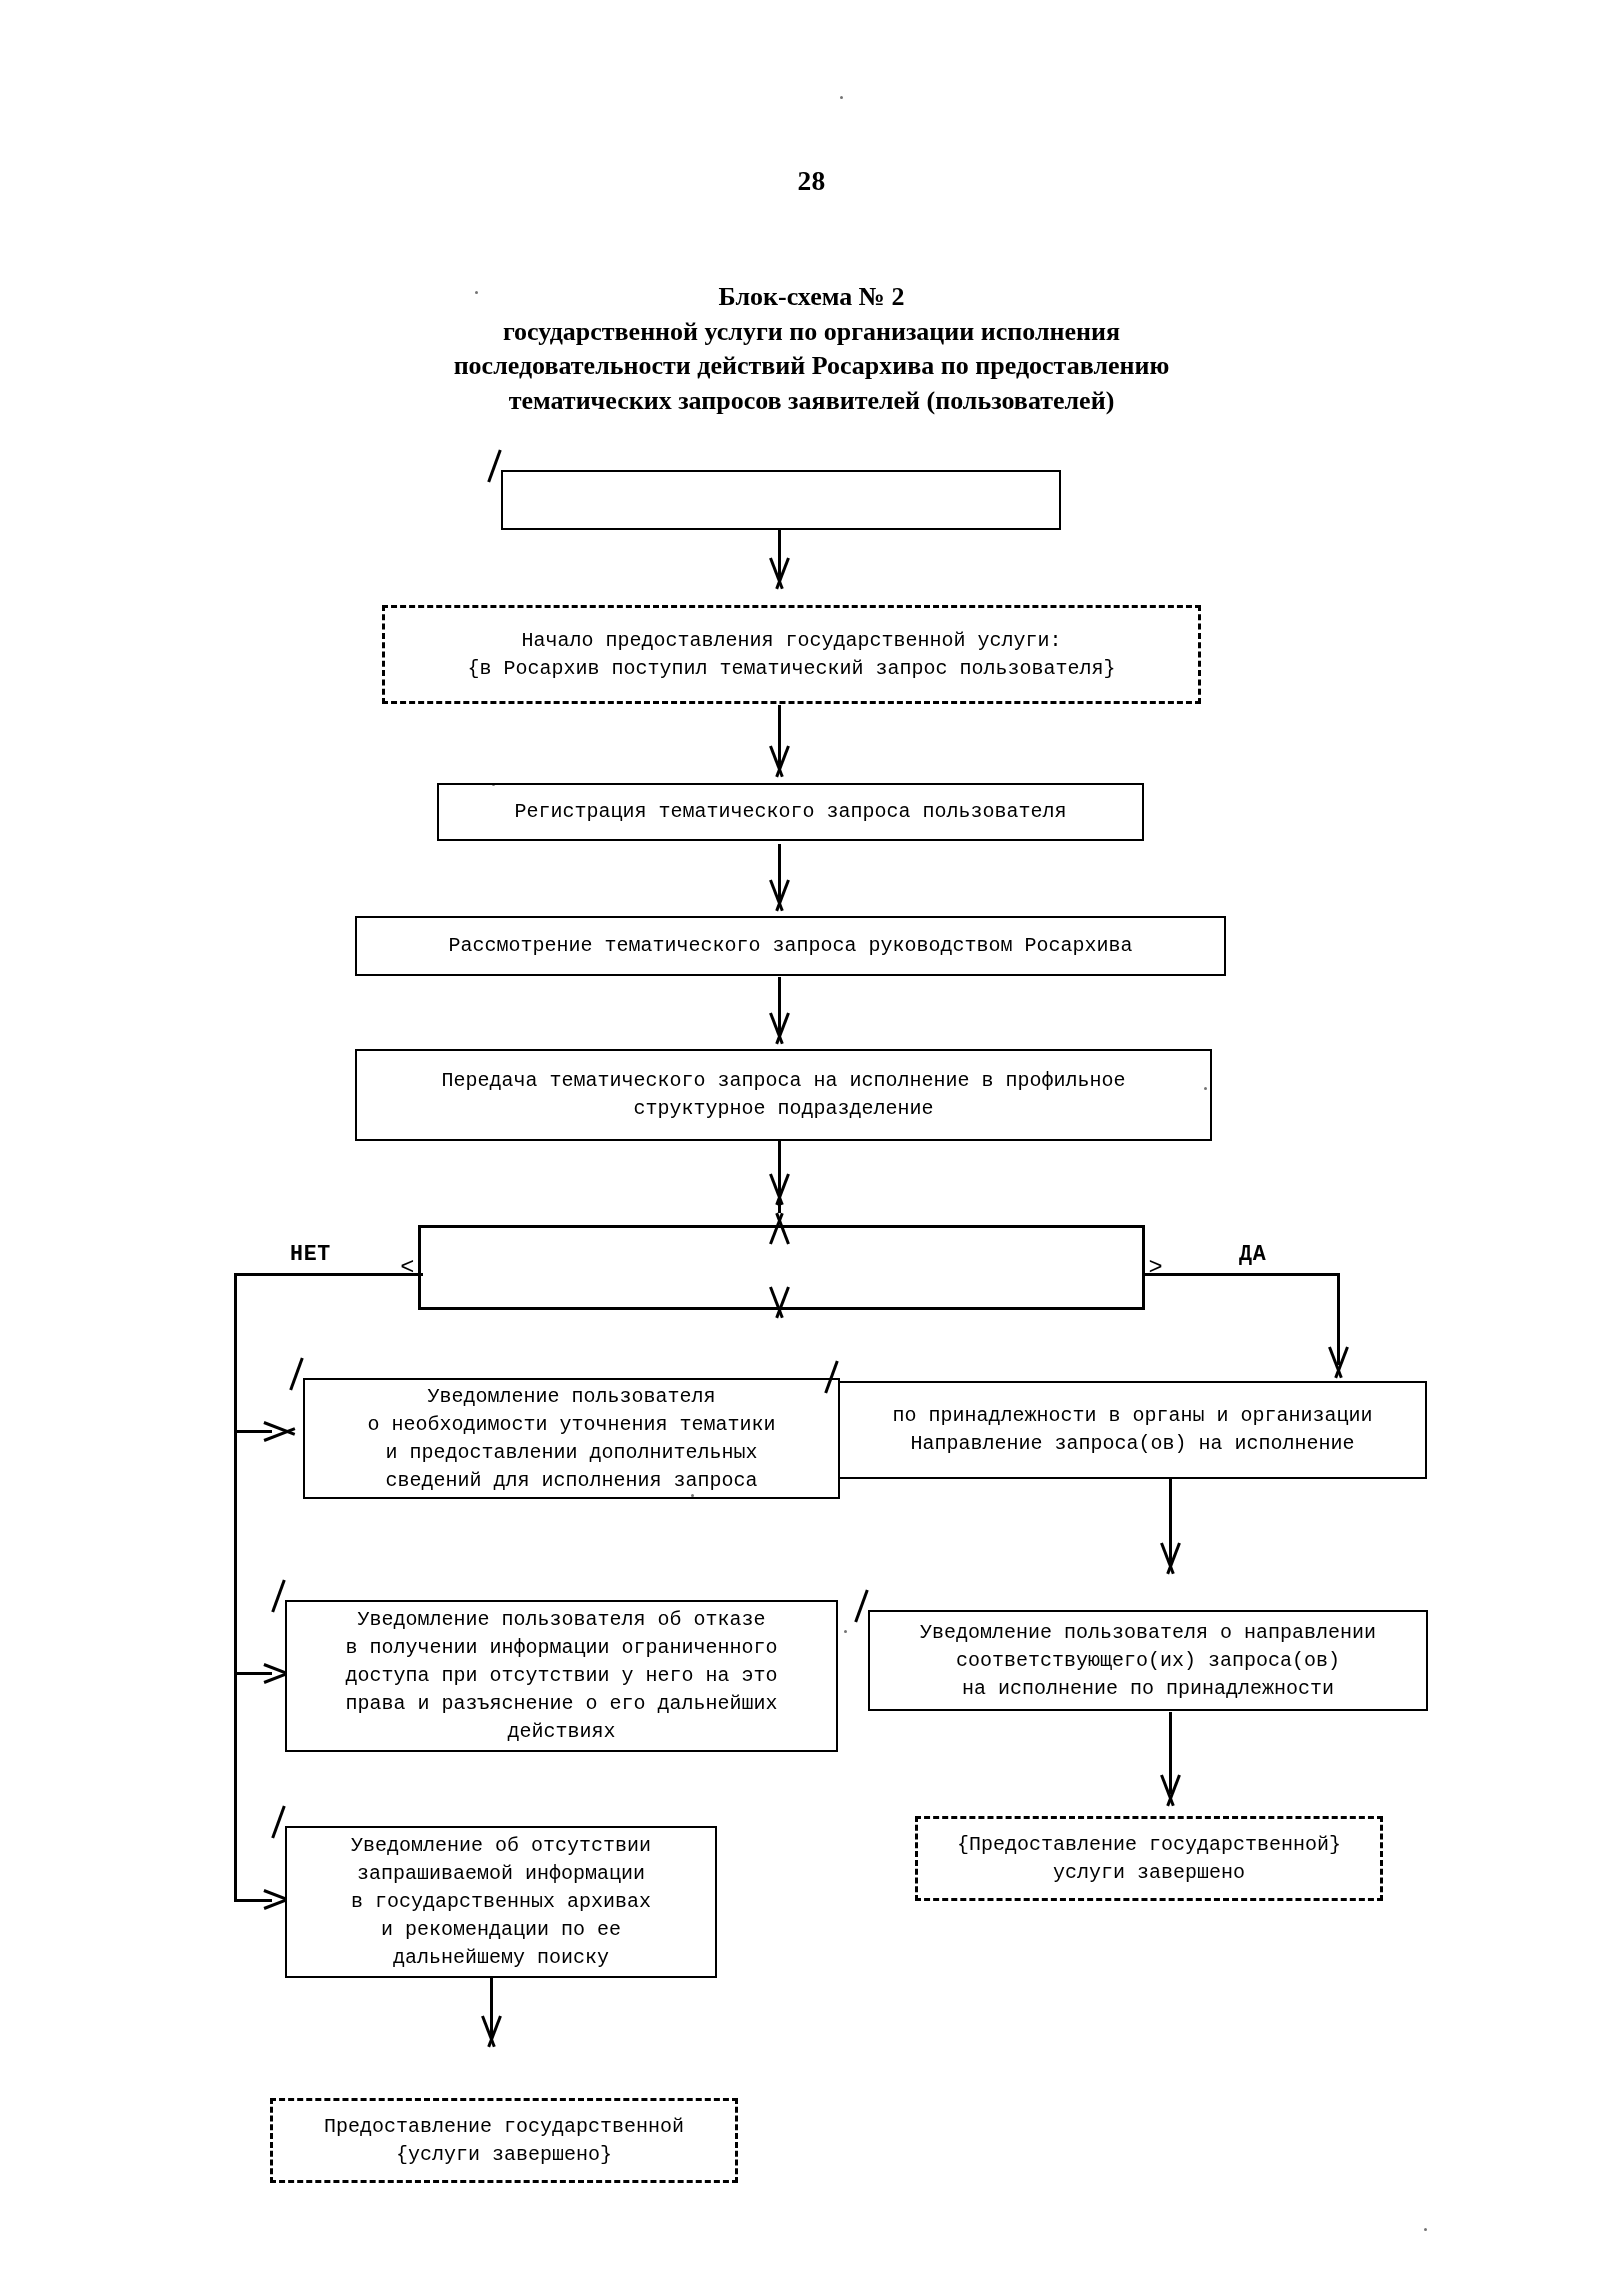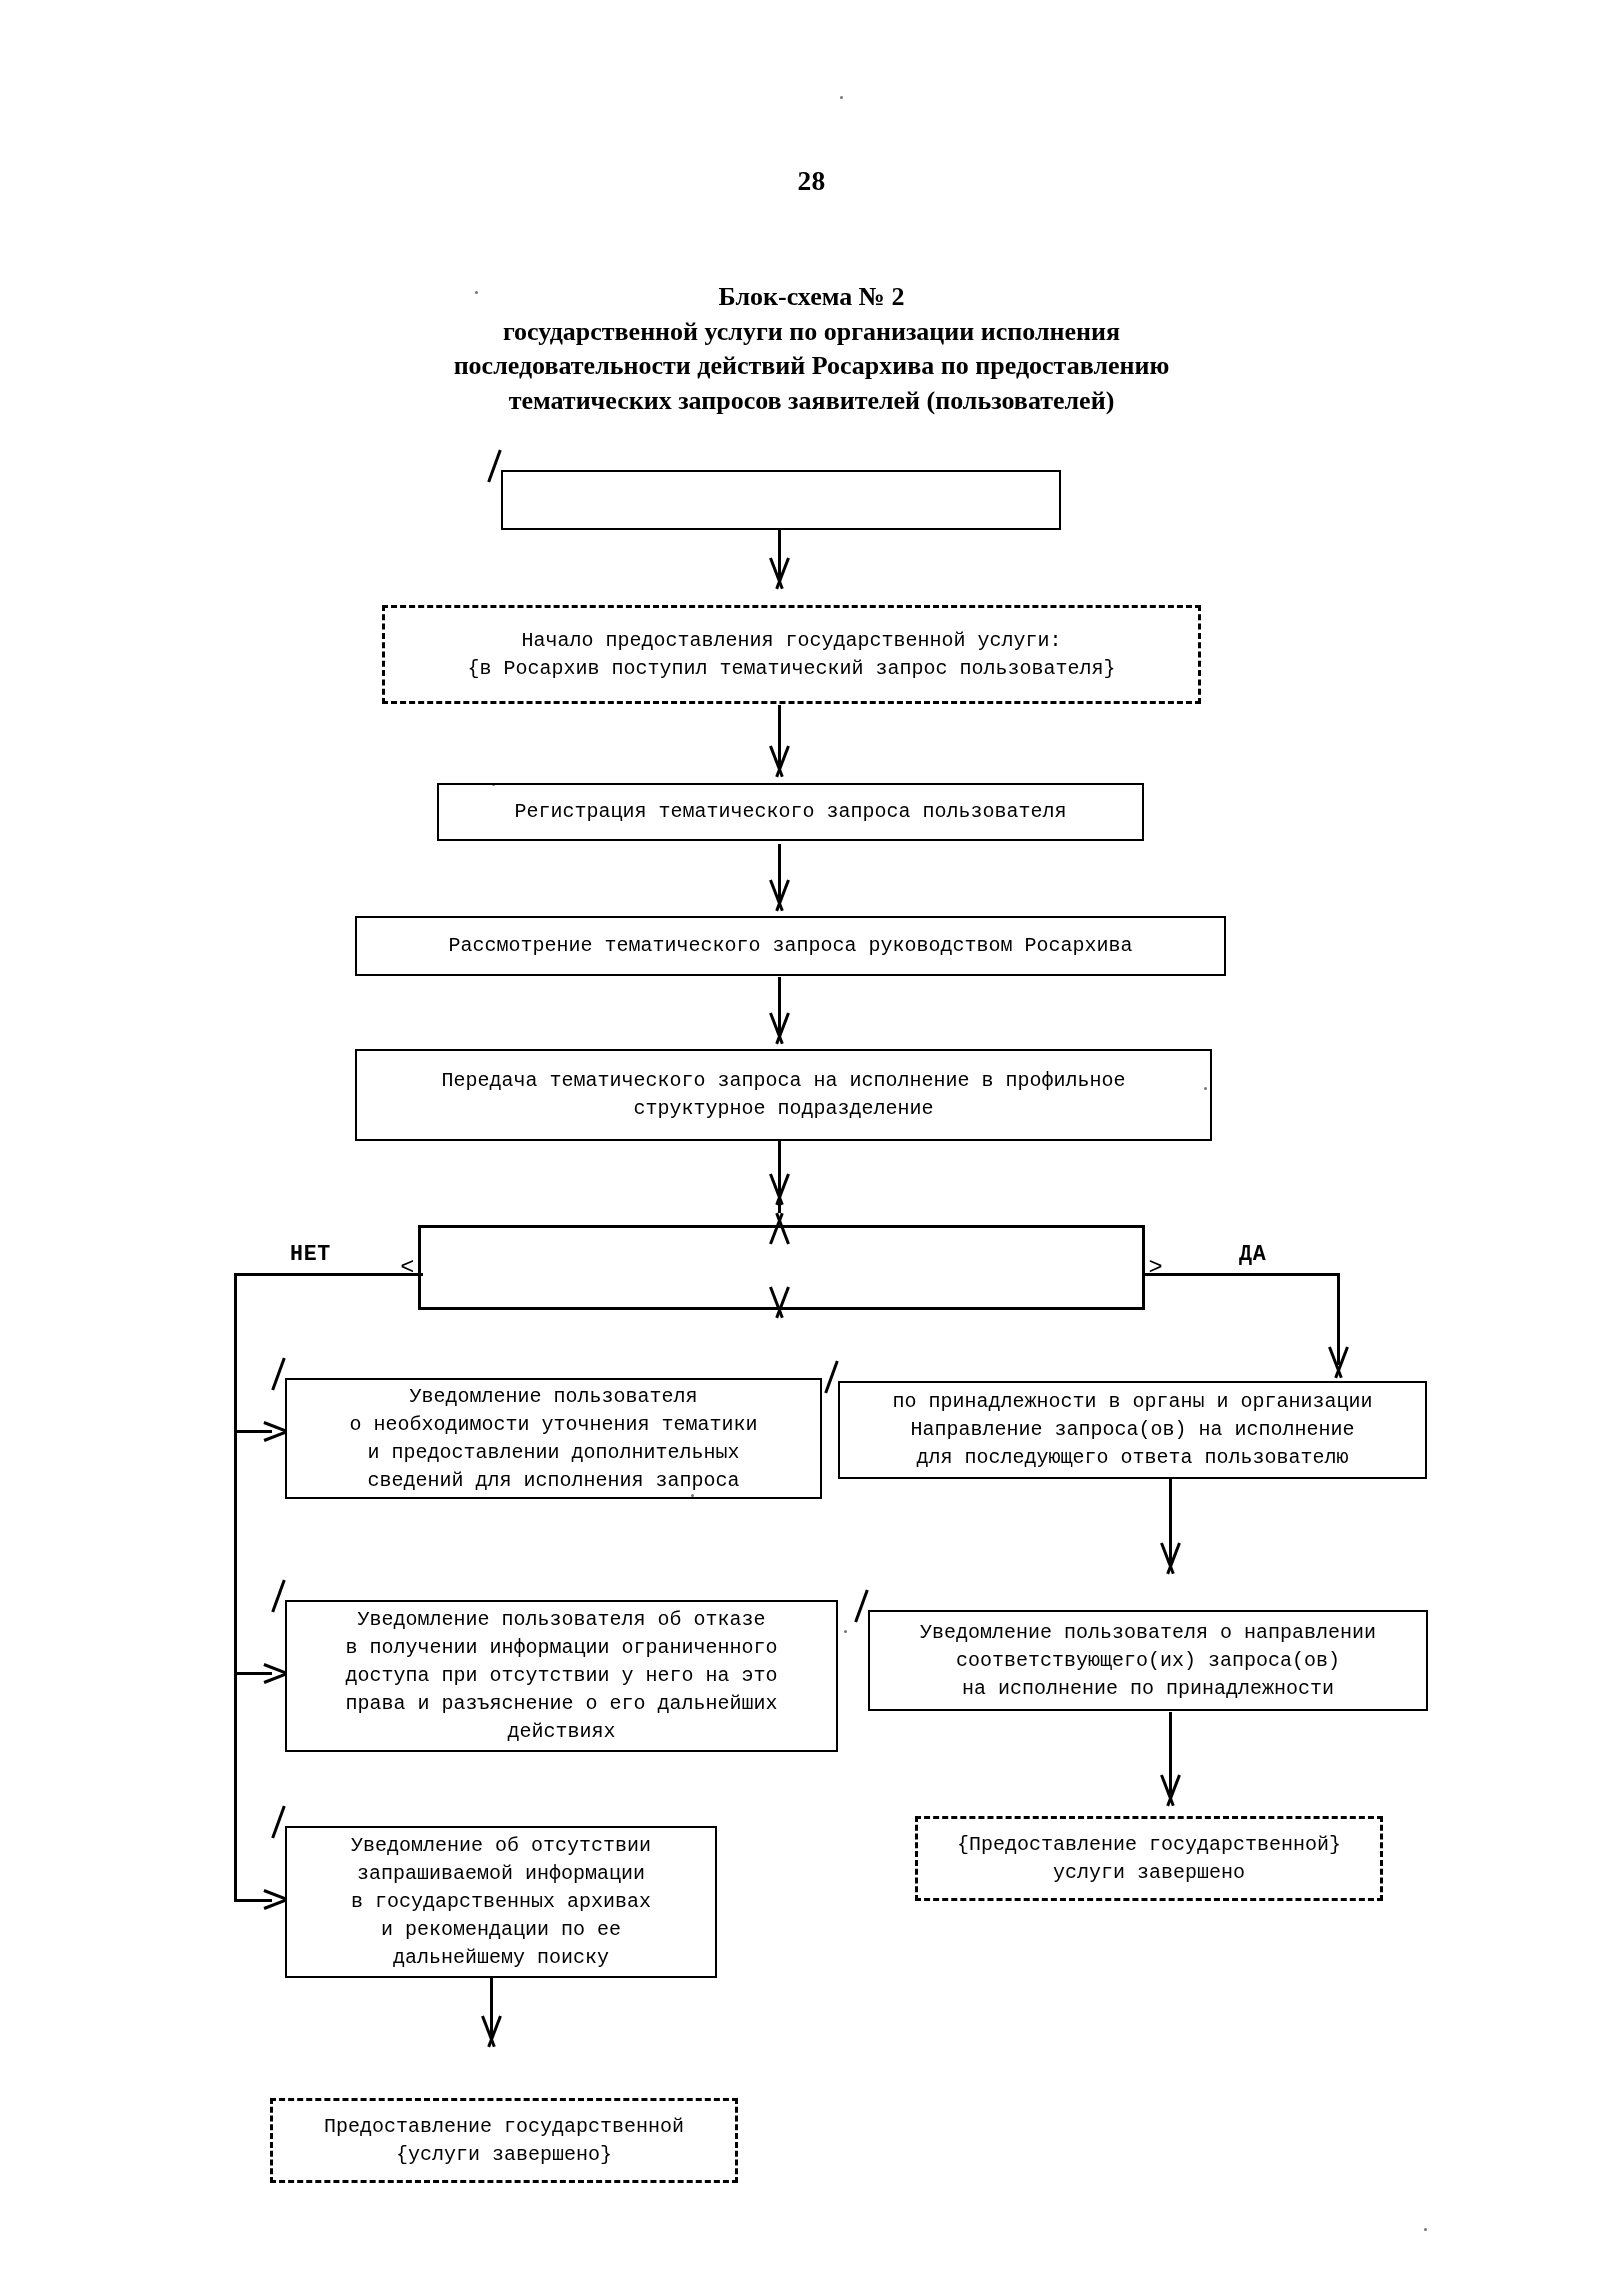--- a/index.html
+++ b/index.html
@@ -297,21 +297,21 @@
 
   <div class="hline" style="left:234px; top:1430px; width:38px;"></div>
   <div class="chev-right" style="left:264px; top:1418px;"></div>
 
   <div class="hline" style="left:234px; top:1672px; width:38px;"></div>
   <div class="chev-right" style="left:264px; top:1660px;"></div>
 
   <div class="hline" style="left:234px; top:1899px; width:38px;"></div>
   <div class="chev-right" style="left:264px; top:1886px;"></div>
 
-  <div class="node box-solid" style="left:285px; top:1378px; width:537px; height:121px;">
+  <div class="node box-solid" style="left:303px; top:1378px; width:537px; height:121px;">
     <span class="corner-slash"></span>
     <span class="txt">
       <span class="l">Уведомление пользователя</span>
       <span class="l">о необходимости уточнения тематики</span>
       <span class="l">и предоставлении дополнительных</span>
       <span class="l">сведений для исполнения запроса</span>
     </span>
   </div>
 
   <div class="node box-solid" style="left:285px; top:1600px; width:553px; height:152px;">
@@ -348,21 +348,20 @@
 
   <div class="hline" style="left:1144px; top:1273px; width:195px;"></div>
   <div class="vline" style="left:1337px; top:1273px; height:92px;"></div>
   <div class="chev-down" style="left:1325px; top:1347px;"></div>
 
   <div class="node box-solid" style="left:838px; top:1381px; width:589px; height:98px;">
     <span class="corner-slash"></span>
     <span class="txt">
       <span class="l">по принадлежности в органы и организации</span>
       <span class="l">Направление запроса(ов) на исполнение</span>
-      <span class="l">для последующего ответа пользователю</span>
     </span>
   </div>
 
   <div class="vline" style="left:1169px; top:1479px; height:85px;"></div>
   <div class="chev-down" style="left:1157px; top:1543px;"></div>
 
   <div class="node box-solid" style="left:868px; top:1610px; width:560px; height:101px;">
     <span class="corner-slash"></span>
     <span class="txt">
       <span class="l">Уведомление пользователя о направлении</span>

